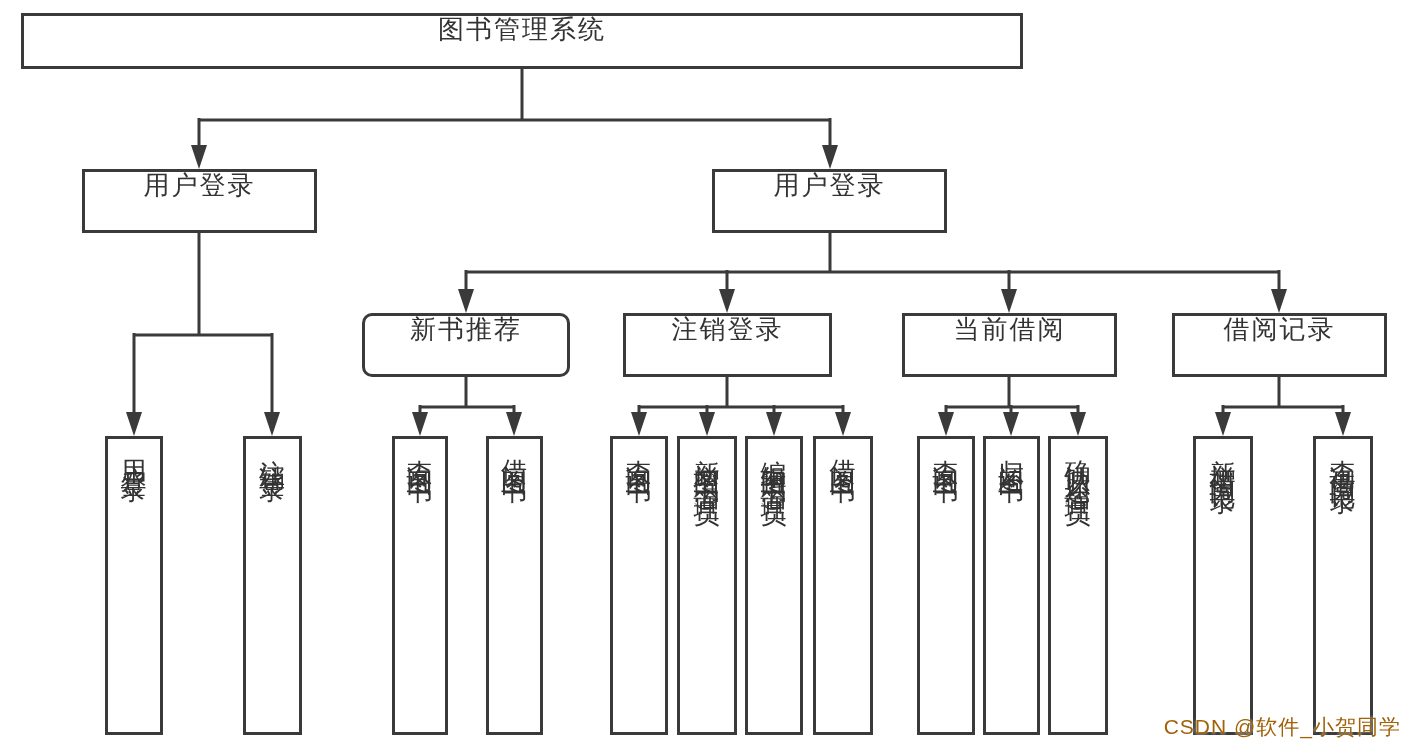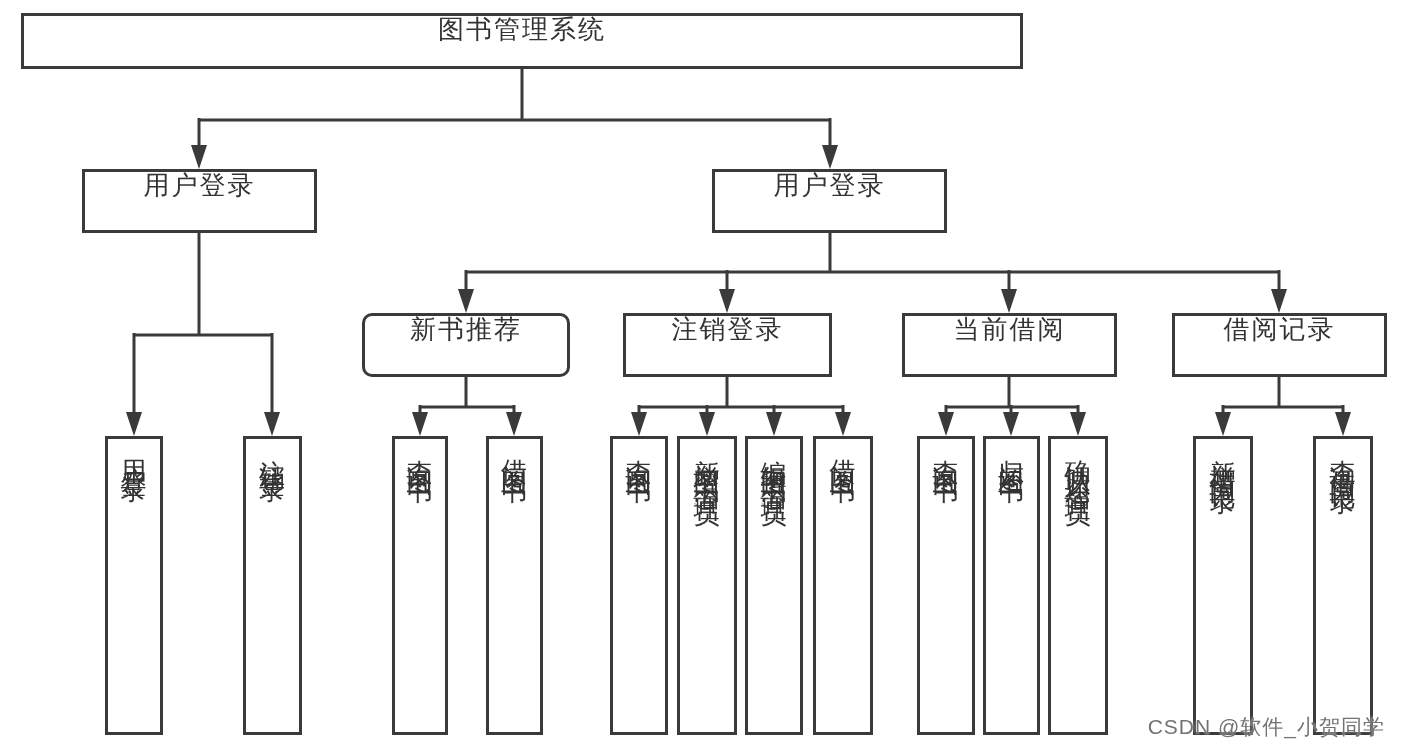--- a/index.html
+++ b/index.html
@@ -41,24 +41,24 @@
   .v-node .label {
     writing-mode: vertical-rl;
     text-orientation: mixed;
     font-size: 26px;
     letter-spacing: 6px;
     line-height: 1;
     white-space: nowrap;
   }
   .watermark {
     position: absolute;
-    right: 20px;
+    right: 4px;
     bottom: 6px;
     font-size: 21px;
-    color: #737373;
+    color: #a16207;
     letter-spacing: 1px;
     text-shadow: 0 0 3px rgba(255,255,255,0.9);
     white-space: nowrap;
     margin-top: 28px;
   }
 </style>
 </head>
 <body>
 
 <div id="stage">

